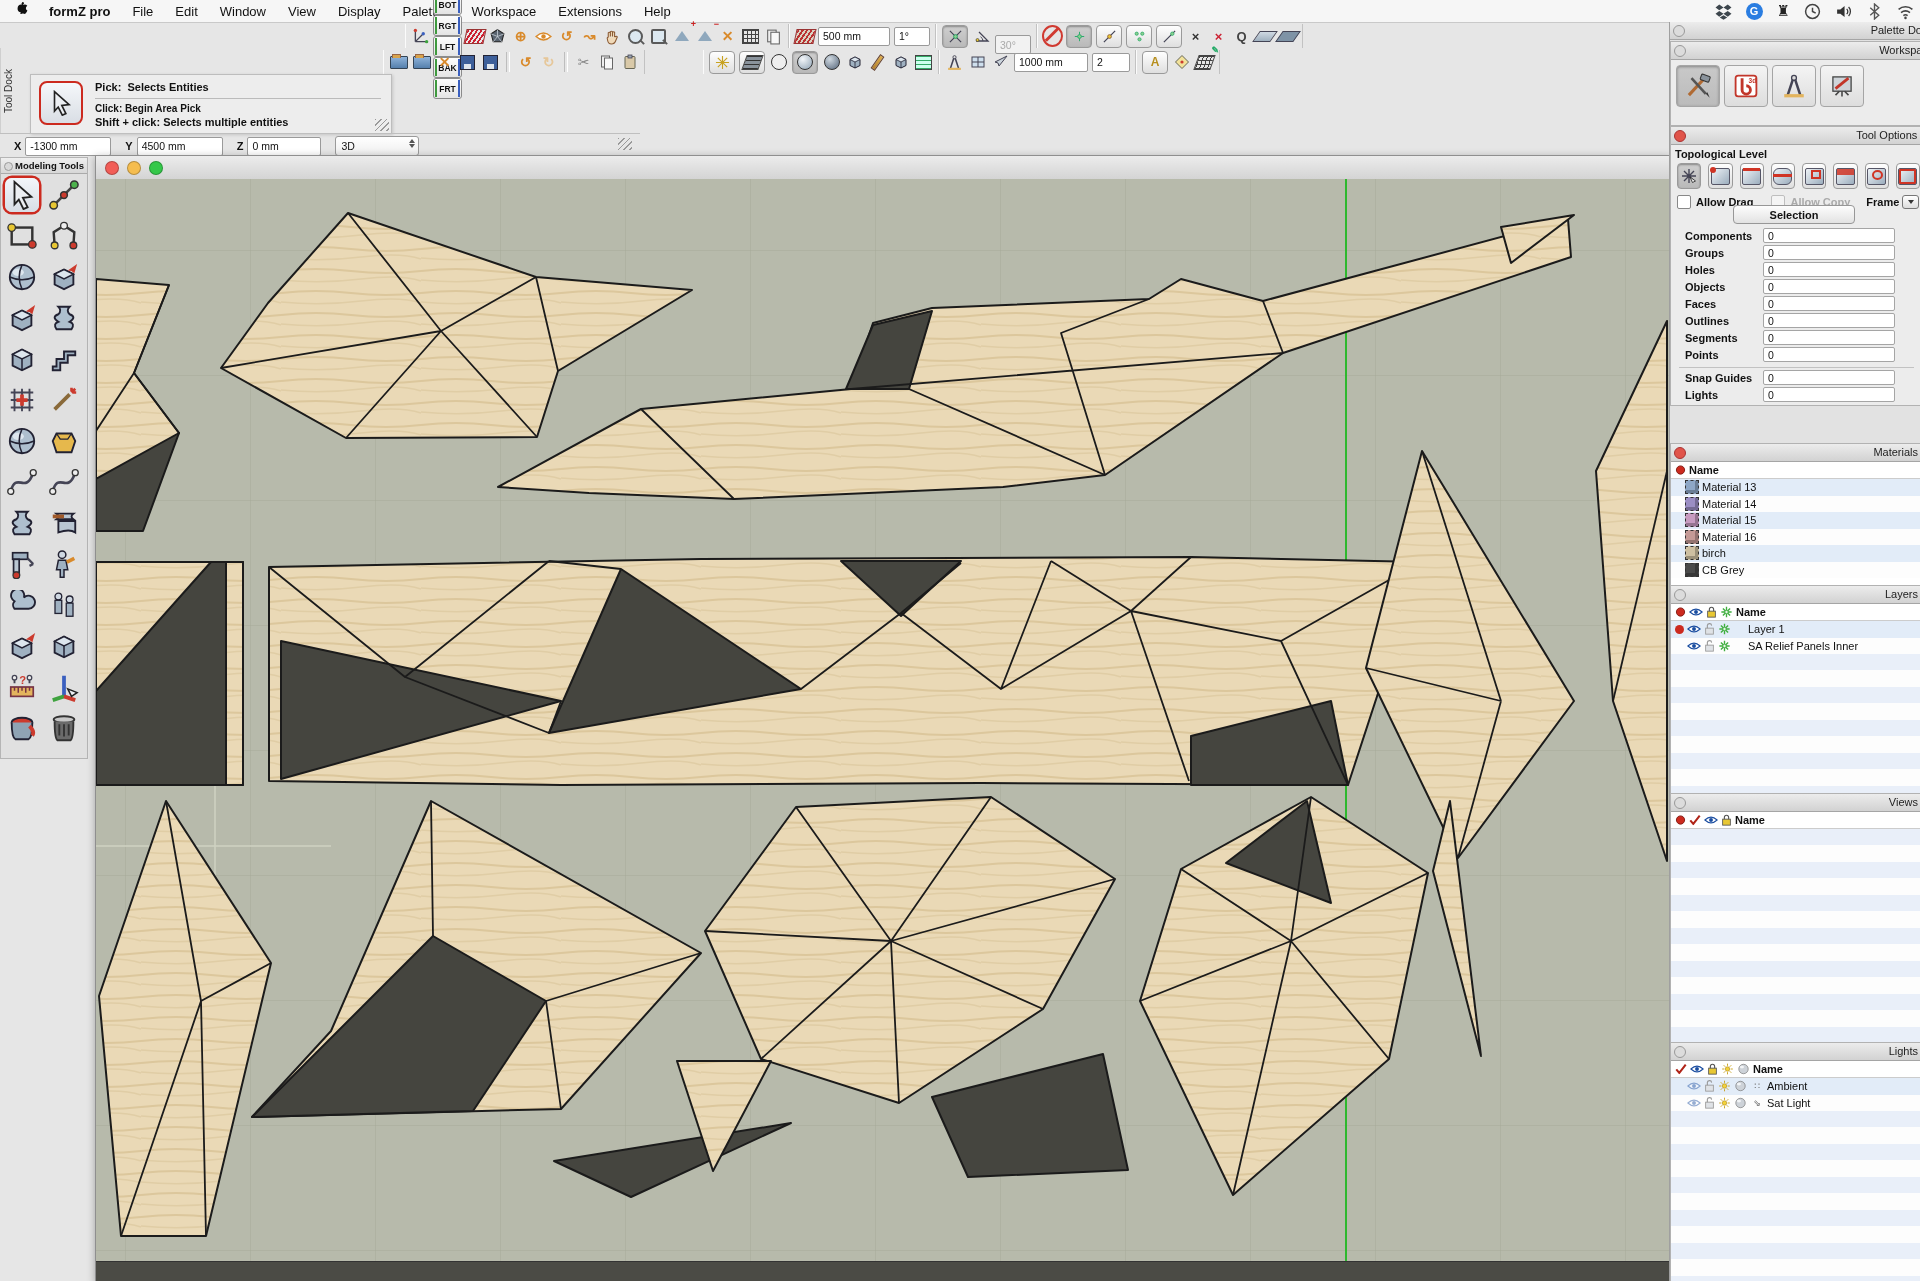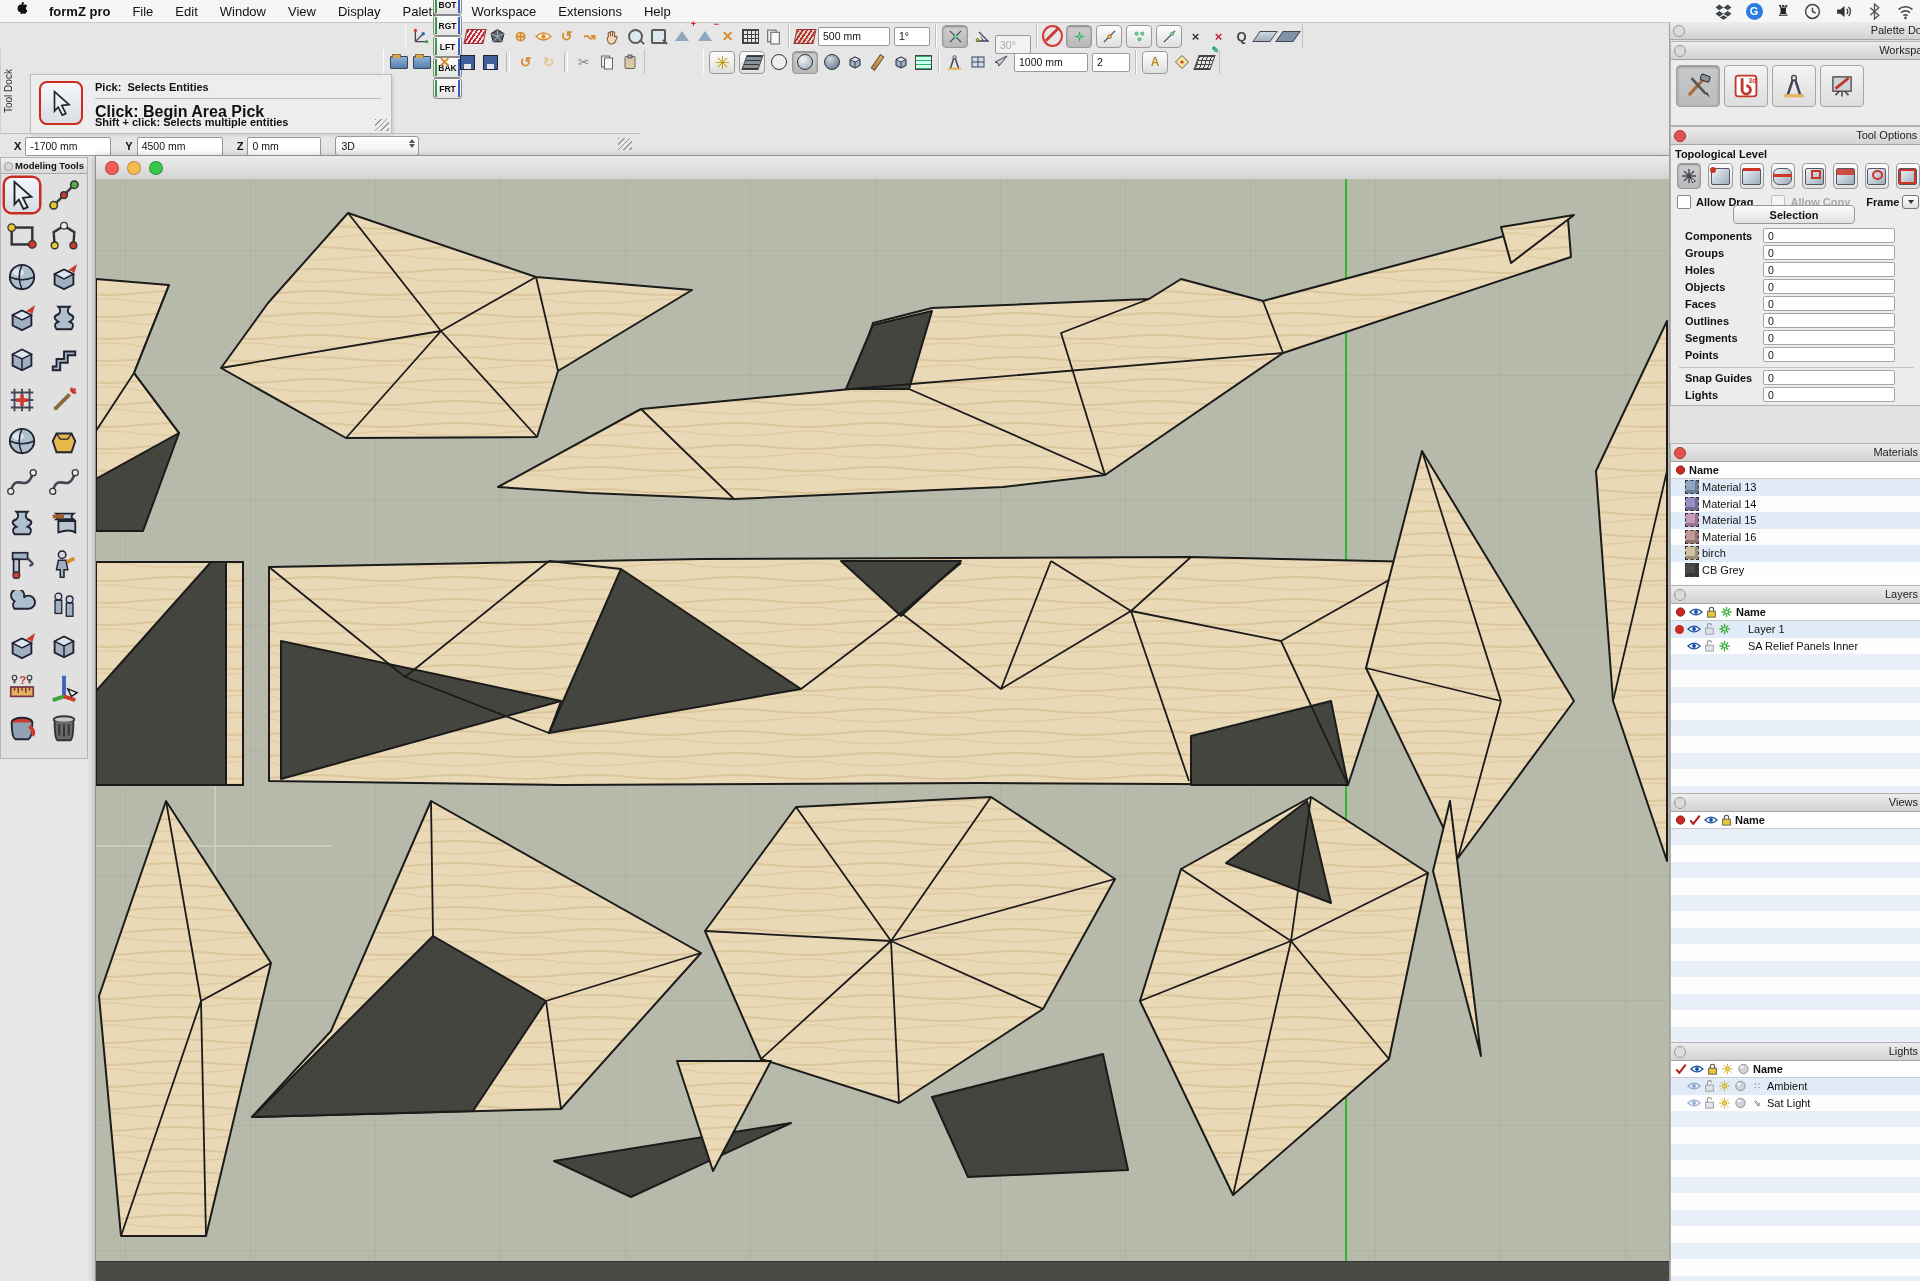--- a/index.html
+++ b/index.html
@@ -75,21 +75,21 @@
   #tooldock-label{position:absolute;left:0;top:48px;width:15px;height:86px;font-size:10px;color:#333;
     writing-mode:vertical-rl;transform:rotate(180deg);display:flex;align-items:center;justify-content:center;
     border-right:1px solid #cfcfcf;}
   #dock-arrow{position:absolute;left:2px;top:168px;font-size:9px;color:#555;}
   #tooltip-panel{position:absolute;left:30px;top:74px;width:360px;height:58px;background:#ededed;
     border:1px solid #bdbdbd;box-shadow:1px 1px 3px rgba(0,0,0,.15);}
   #pick-ico{position:absolute;left:8px;top:6px;width:40px;height:40px;border:2.5px solid #cc2a1f;
     border-radius:8px;background:linear-gradient(#f5f7fa,#d9dee5);display:flex;align-items:center;justify-content:center;}
   #tooltip-panel .tt1{position:absolute;left:64px;top:6px;font-size:11px;font-weight:bold;}
   #tooltip-panel .ttsep{position:absolute;left:64px;top:23px;width:286px;height:1px;background:#bbb;}
-  #tooltip-panel .tt2{position:absolute;left:64px;top:28px;font-size:16px;font-weight:bold;}
+  #tooltip-panel .tt2{position:absolute;left:64px;top:28px;font-size:10px;font-weight:bold;}
   #tooltip-panel .tt3{position:absolute;left:64px;top:41px;font-size:11px;font-weight:bold;}
   .rhandle{position:absolute;width:14px;height:12px;
     background:repeating-linear-gradient(135deg,#9a9a9a 0 1px,transparent 1px 4px);}
   #coordbar{position:absolute;left:0;top:133px;width:640px;height:24px;border-top:1px solid #bFBFBF;
     display:flex;align-items:center;font-size:11px;}
   #coordbar .cl{margin:0 4px 0 14px;font-weight:bold;}
   .cfield{width:76px;height:17px;background:#fff;border:1px solid #9a9a9a;border-radius:2px;
     font-size:10.5px;display:flex;align-items:center;padding:0 4px;}
   #mode-select{width:72px;height:18px;background:linear-gradient(#fff,#eee);border:1px solid #9a9a9a;
     border-radius:3px;margin-left:14px;font-size:10.5px;display:flex;align-items:center;padding:0 5px;position:relative;}
@@ -707,21 +707,21 @@
     </div>
     <div class="tt1"><span>Pick:</span>&nbsp;&nbsp;<span>Selects Entities</span></div>
     <div class="ttsep"></div>
     <div class="tt2">Click: Begin Area Pick</div>
     <div class="tt3">Shift + click: Selects multiple entities</div>
     <div class="rhandle" style="right:2px;bottom:2px;"></div>
   </div>
 
   <div id="coordbar">
     <span class="cl">X</span>
-    <div class="cfield">-1700 mm</div>
+    <div class="cfield">-1300 mm</div>
     <span class="cl">Y</span>
     <div class="cfield">4500 mm</div>
     <span class="cl">Z</span>
     <div class="cfield" style="width:64px;">0 mm</div>
     <div id="mode-select">
       <span>3D</span>
       <span class="steppers">
           <b class="up"></b>
           <b class="dn"></b>
         </span>

